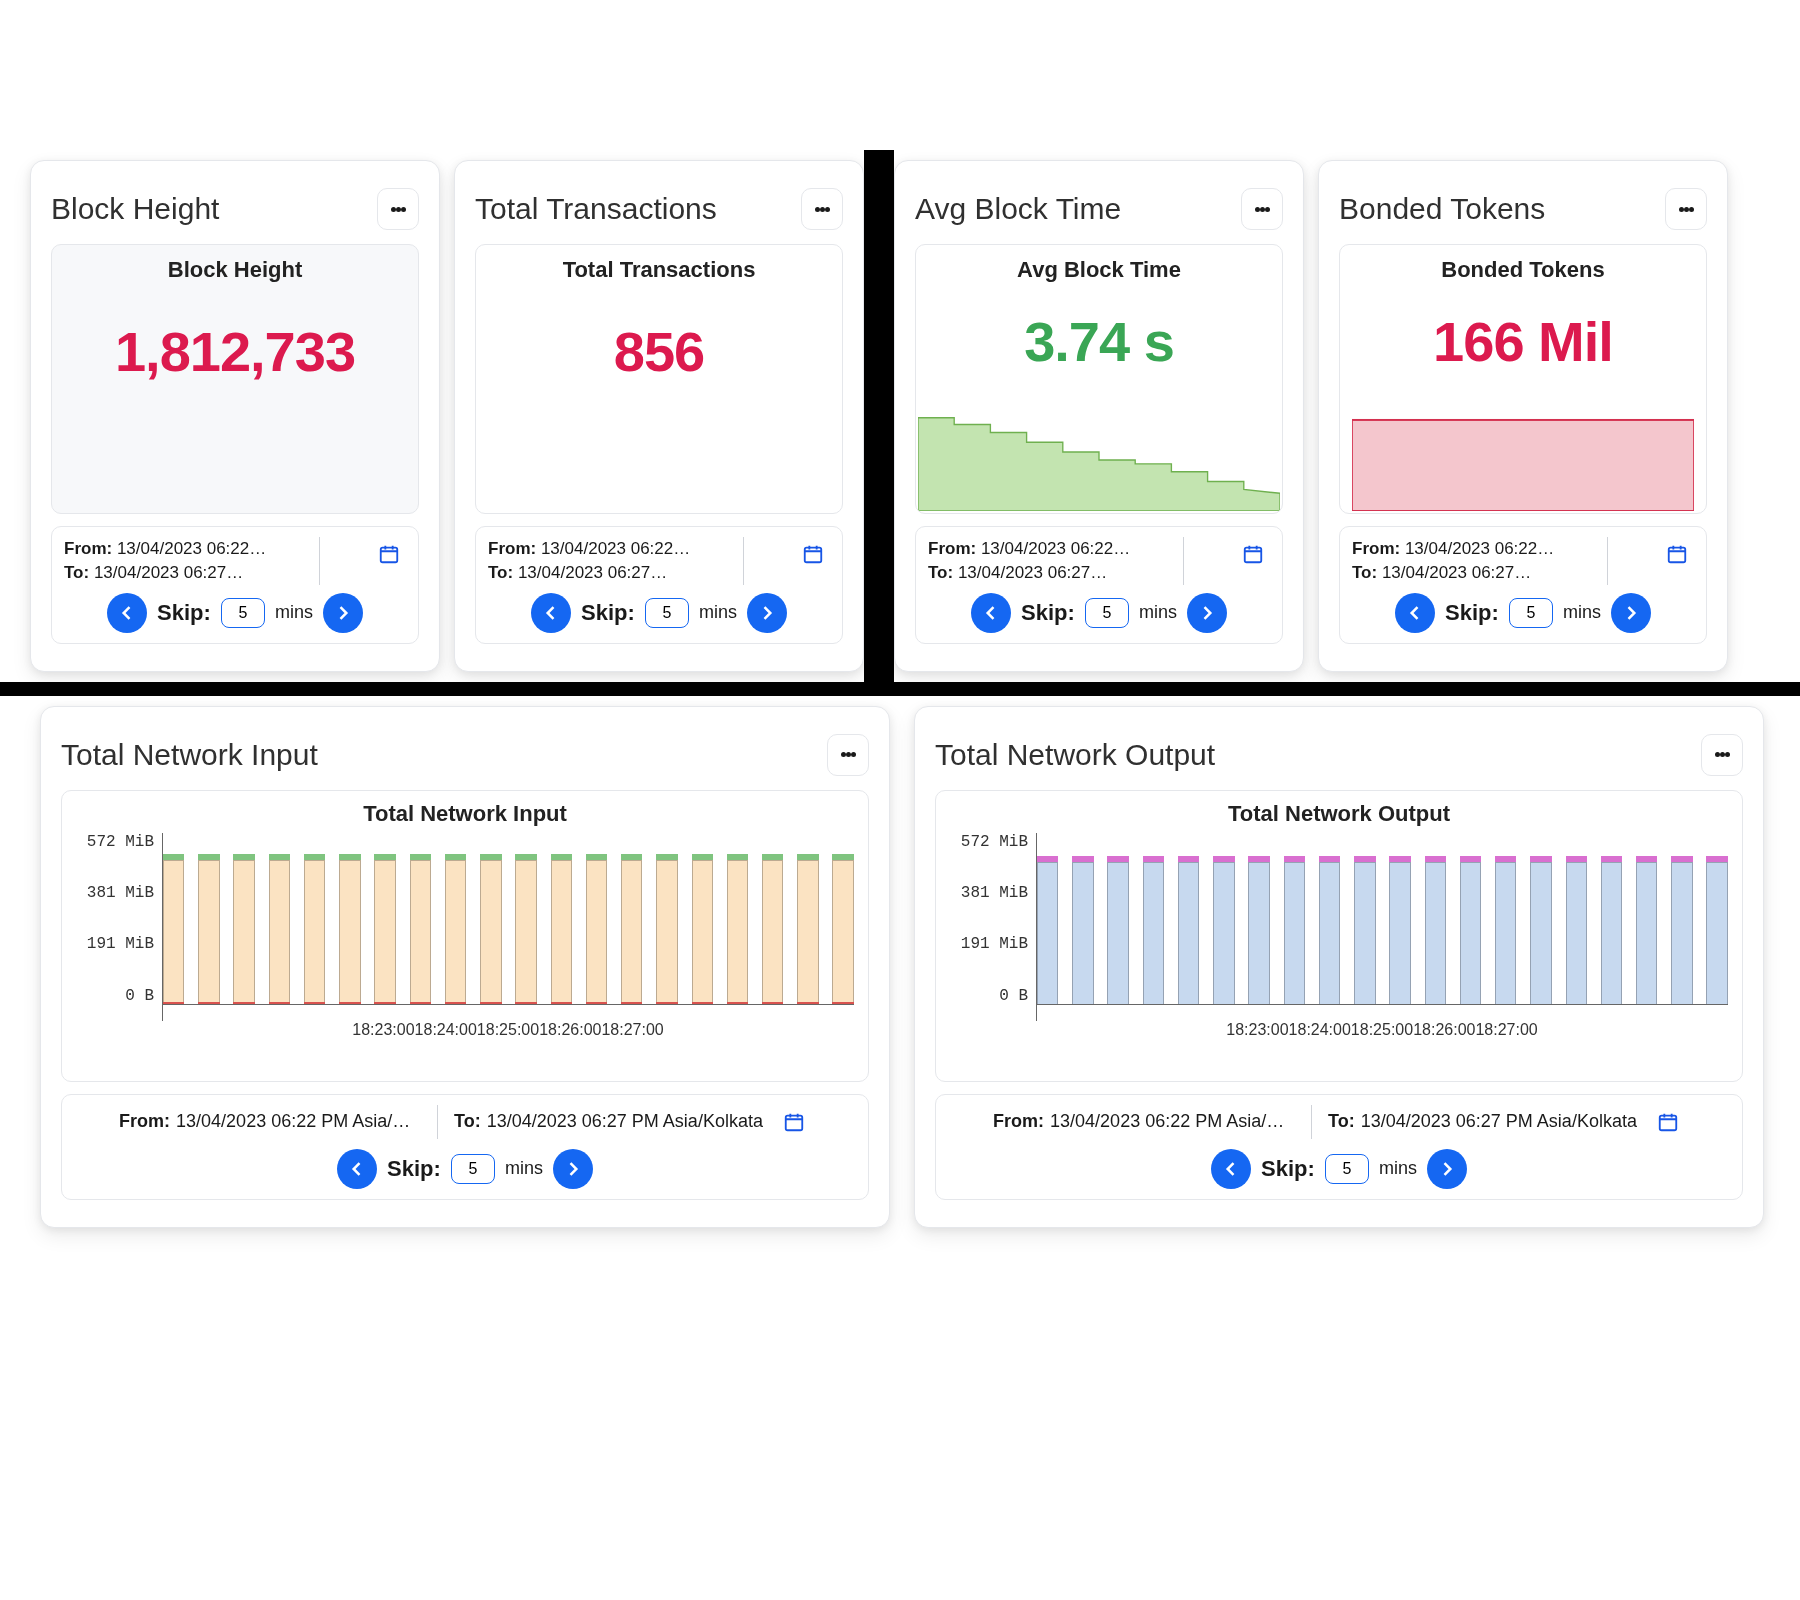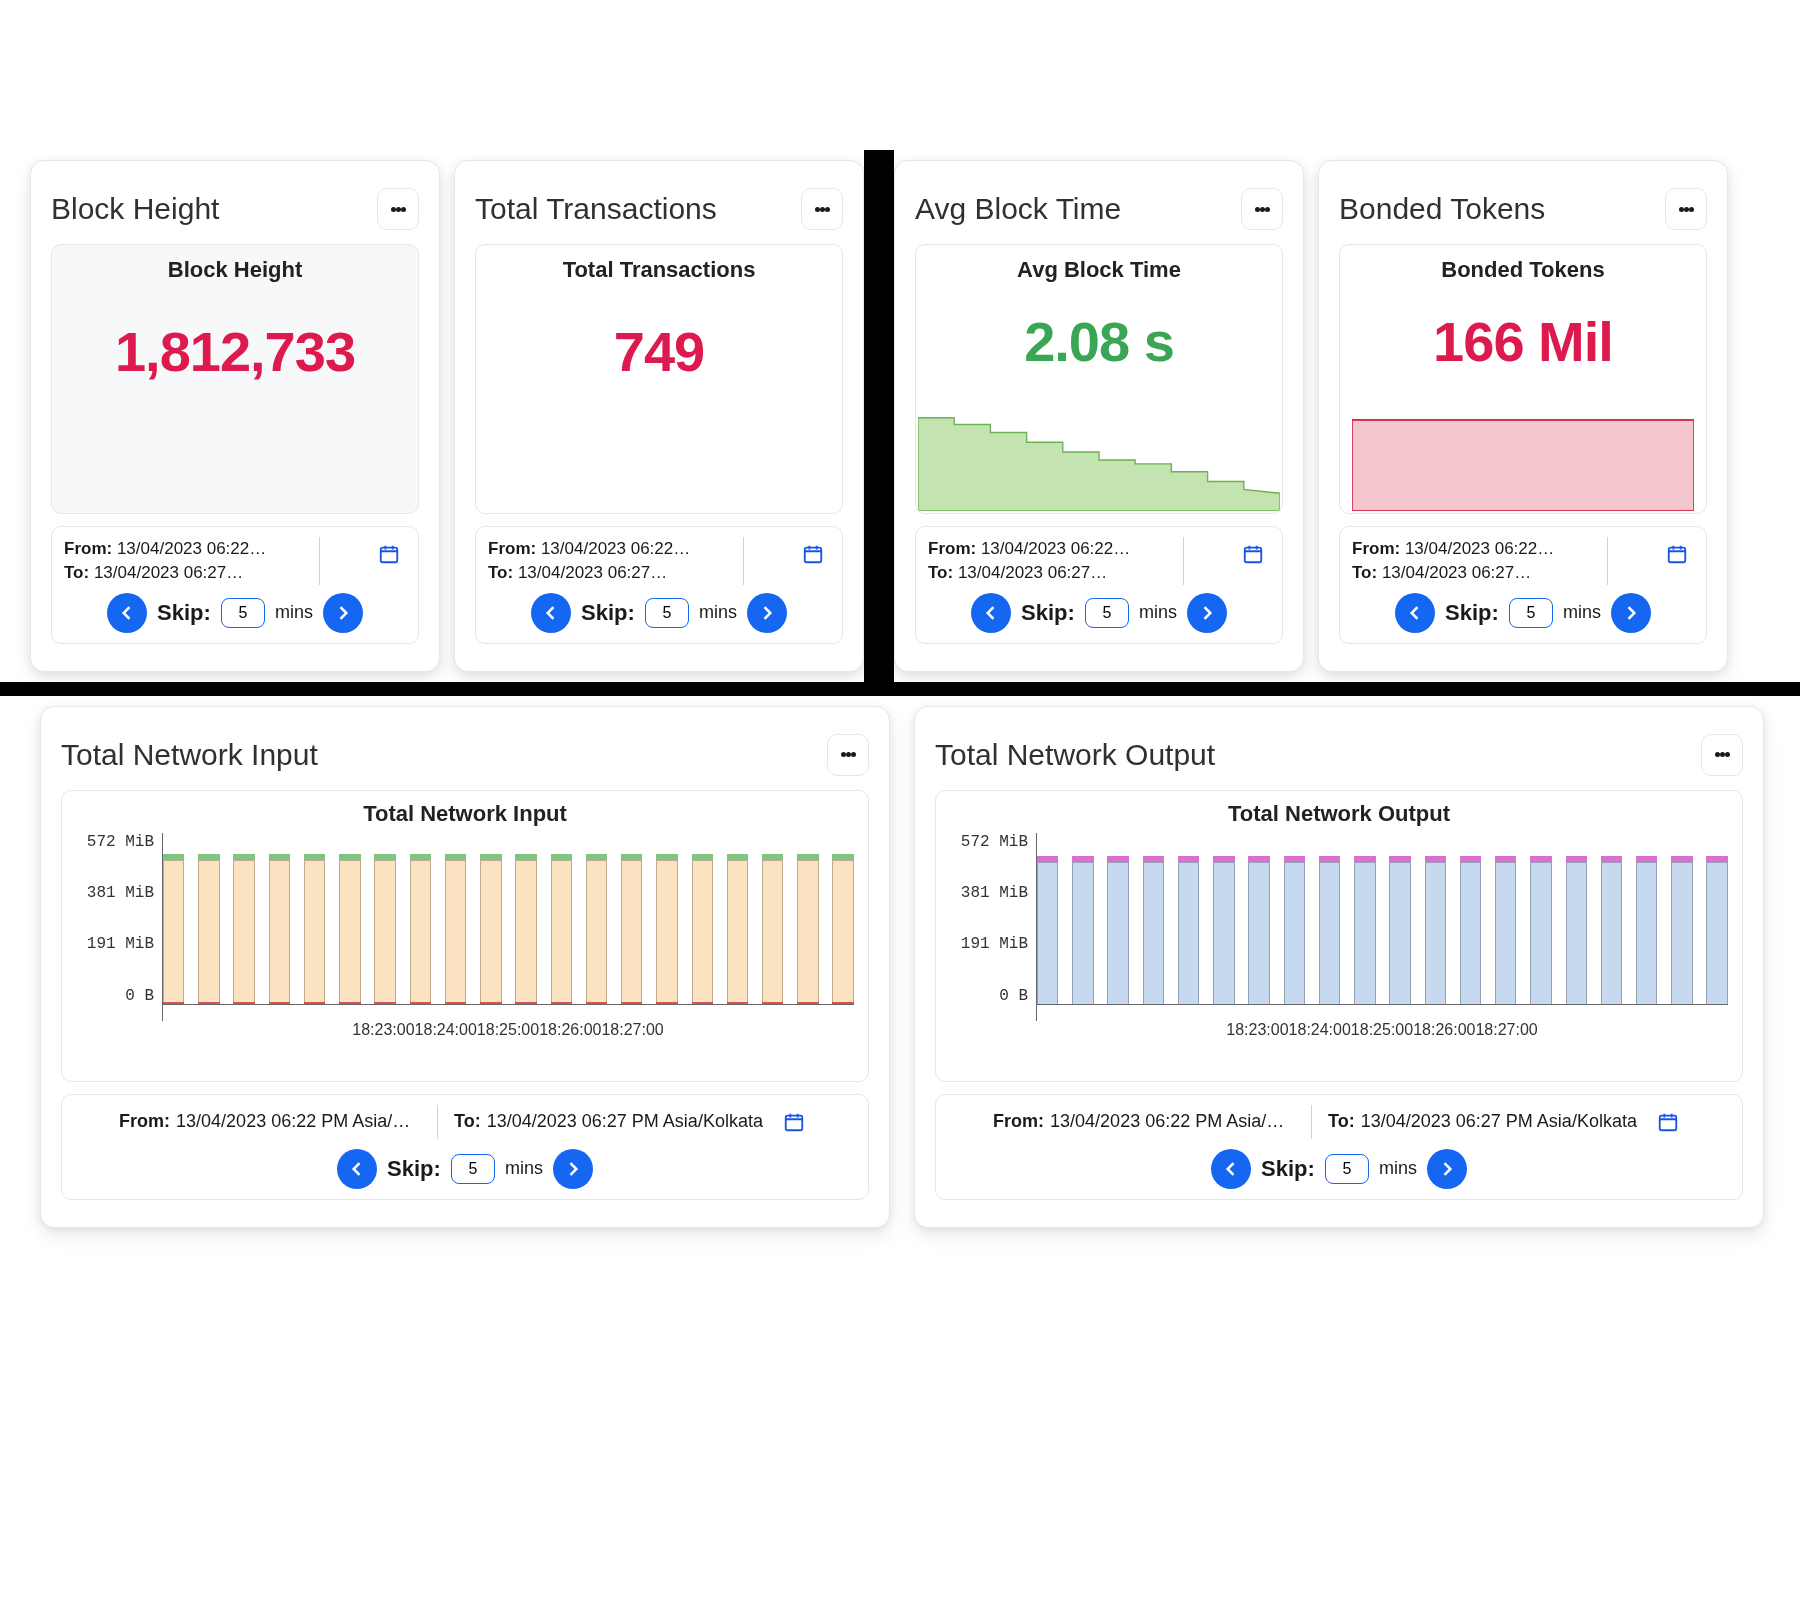--- a/index.html
+++ b/index.html
@@ -143,21 +143,21 @@
         <div class="card-head">
           <div class="card-title">Total Transactions</div>
           <div class="kebab-btn">
               <span></span>
               <span></span>
               <span></span>
             </div>
         </div>
         <div class="inner-panel metric-panel">
           <div class="inner-title">Total Transactions</div>
-          <div class="big-value red">749</div>
+          <div class="big-value red">856</div>
         </div>
         <div class="footer-box">
           <div class="range-row">
             <div class="range-text">
               <div><b>From:</b> <span class="trunc">13/04/2023 06:22 PM Asi...</span></div>
               <div><b>To:</b> <span class="trunc">13/04/2023 06:27 PM Asi...</span></div>
             </div>
             <div class="divider-v"></div>
             <button class="cal-btn">
               <svg viewBox="0 0 24 24" width="28" height="28" fill="none" stroke="currentColor" stroke-width="2">
@@ -193,21 +193,21 @@
         <div class="card-head">
           <div class="card-title">Avg Block Time</div>
           <div class="kebab-btn">
               <span></span>
               <span></span>
               <span></span>
             </div>
         </div>
         <div class="inner-panel metric-panel" style="overflow:hidden;">
           <div class="inner-title">Avg Block Time</div>
-          <div class="big-value green" style="margin:20px 0 0 0;">2.08 s</div>
+          <div class="big-value green" style="margin:20px 0 0 0;">3.74 s</div>
           <div class="area-chart">
             <svg viewBox="0 0 400 110" preserveAspectRatio="none" width="100%" height="100%">
               <path d="M0,15 L40,15 L40,22 L80,22 L80,30 L120,30 L120,40 L160,40 L160,50 L200,50 L200,58 L240,58 L240,62 L280,62 L280,70 L320,70 L320,80 L360,80 L360,88 L400,92 L400,110 L0,110 Z" fill="#c3e4b0" stroke="#6fb04f" stroke-width="1.5"></path>
             </svg>
           </div>
         </div>
         <div class="footer-box">
           <div class="range-row">
             <div class="range-text">
               <div><b>From:</b> <span class="trunc">13/04/2023 06:22 PM Asi...</span></div>

